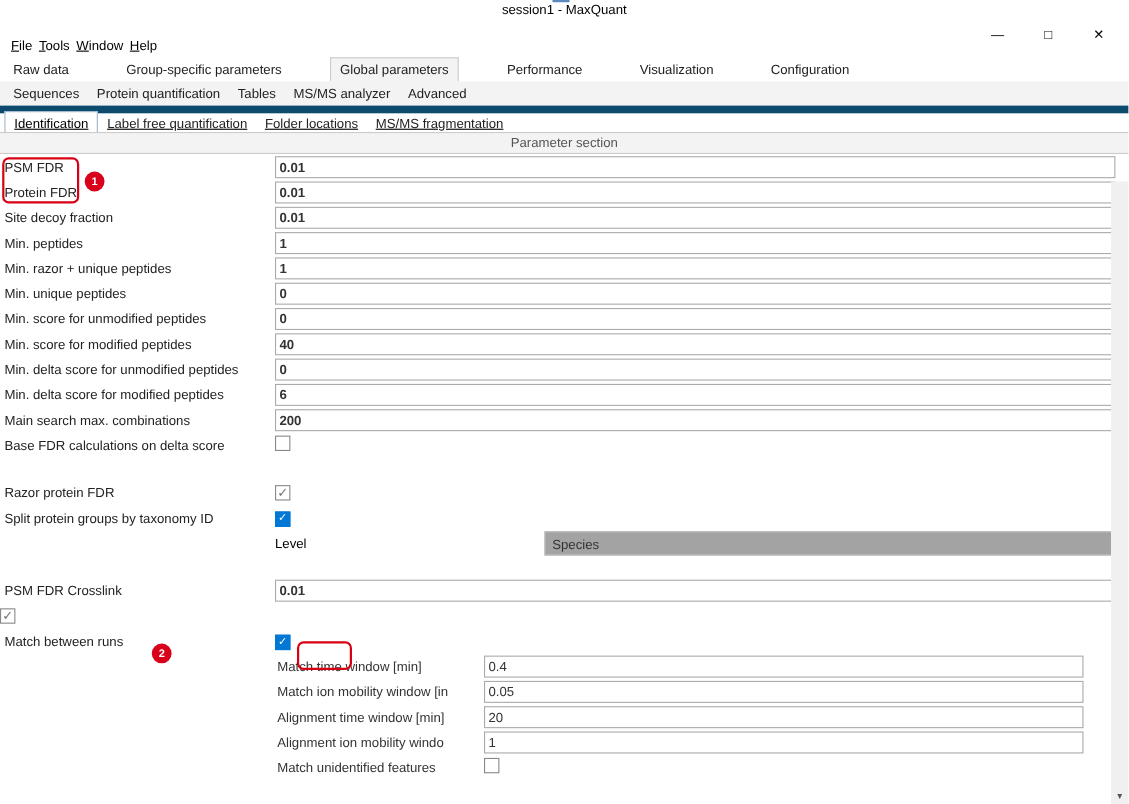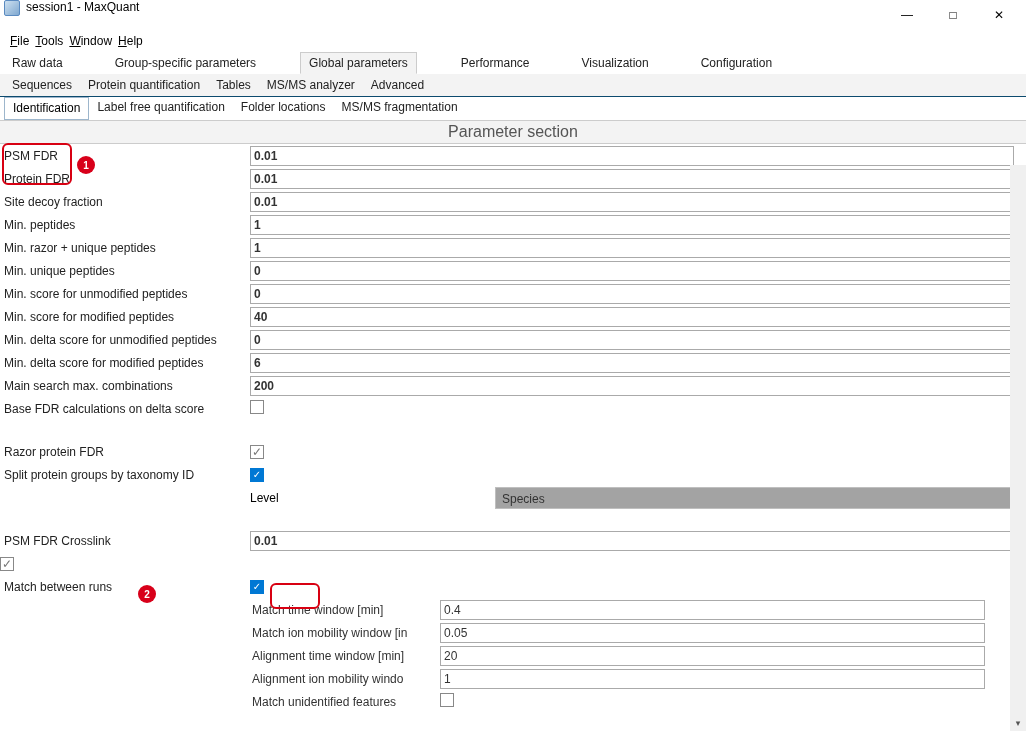--- a/index.html
+++ b/index.html
@@ -1,33 +1,33 @@
 <!DOCTYPE html>
 <html><head>
 <meta charset="utf-8">
 <style>
 * { box-sizing: border-box; font-family: "Segoe UI", Tahoma, sans-serif; font-size: 12px; }
 body { margin: 0; background: #fff; }
 .window { width: 1026px; height: 731px; background: #fff; display: flex; flex-direction: column; position: relative; }
-.titlebar { display: flex; align-items: flex-start; height: 30px; padding: 0 4px; }
+.titlebar { display: flex; align-items: center; height: 30px; padding: 0 4px; flex-direction: column; }
 .app-icon { width: 16px; height: 16px; background: linear-gradient(135deg,#cde0f0,#7fa8d0); border: 1px solid #5a8ac0; margin-right: 6px; border-radius: 2px; }
 .title { font-size: 12px; }
 .win-controls { margin-left: auto; display: flex; }
 .win-btn { width: 46px; height: 30px; display: flex; align-items: center; justify-content: center; font-size: 12px; font-family: "Segoe UI Symbol", sans-serif; }
 .menubar { display: flex; height: 22px; padding: 0 10px; gap: 6px; align-items: center; }
 .menu-item { cursor: default; }
 .menu-item u { text-decoration: underline; text-underline-offset: 1px; }
 .tabrow { display: flex; align-items: center; background: #fff; height: 22px; padding-left: 4px; border-bottom: 0; gap: 36px; }
 .tab { padding: 3px 8px; cursor: default; color: #222; }
 .tab.active-main { background: #f3f3f3; border: 1px solid #ccc; border-bottom: 1px solid #f3f3f3; position: relative; z-index: 2; }
 .subtabrow { display: flex; align-items: center; background: #f3f3f3; height: 22px; padding-left: 4px; }
 .subtab { padding: 3px 8px; cursor: default; color: #222; }
 .subtab.sel { border: 1px solid #9db6cc; background: #fff; color: #000; }
-.subtabrow2 { display: flex; background: #fff; height: 24px; padding-left: 4px; border-top: 1px solid #0c4a6e; }
-.paramsection { text-align: center; background: #f3f3f3; font-size: 16px; color: #555; padding: 2px 0; border-top: 1px solid #ccc; border-bottom: 1px solid #ccc; }
+.subtabrow2 { display: flex; align-items: center; background: #fff; height: 24px; padding-left: 4px; border-top: 7px solid #0c4a6e; text-decoration: underline; }
+.paramsection { text-align: center; background: #f3f3f3; font-size: 12px; color: #555; padding: 2px 0; border-top: 1px solid #ccc; border-bottom: 1px solid #ccc; }
 .form-area { flex: 1; padding: 0; overflow: hidden; position: relative; }
 .row { display: flex; align-items: center; height: 23px; margin-bottom: 0; }
 .label-cell { width: 250px; padding-left: 4px; color: #222; }
 .label-cell.indent { padding-left: 252px; width: 440px; color: #333; }
 .input-cell { flex: 1; padding-right: 12px; }
 input.tf { width: 100%; height: 20px; border: 1px solid #aaa; padding: 0 3px; font-size: 12px; color: #333; background: #fff; font-weight: bold; }
 input.tf-short { width: 545px; height: 20px; border: 1px solid #aaa; padding: 0 3px; font-size: 12px; color: #333; background: #fff; }
 .chk { width: 14px; height: 14px; border: 1px solid #888; background: #fff; display: inline-flex; align-items: center; justify-content: center; }
 .chk.on { background: #0078d4; border-color: #0078d4; color: #fff; font-size: 10px; line-height: 1; }
 .chk.half { background: #fff; color: #777; }

